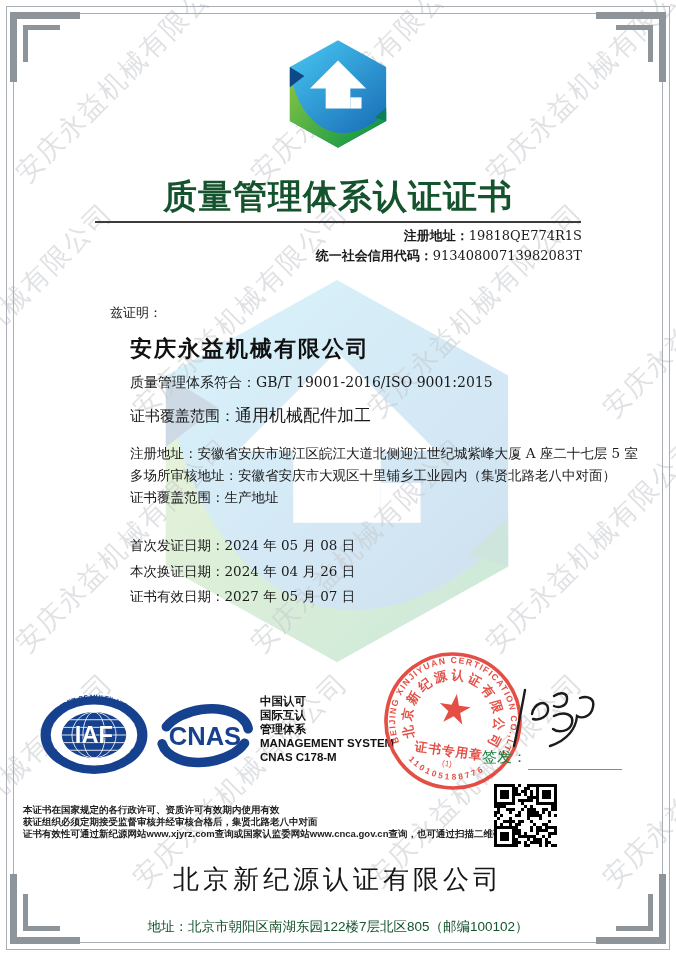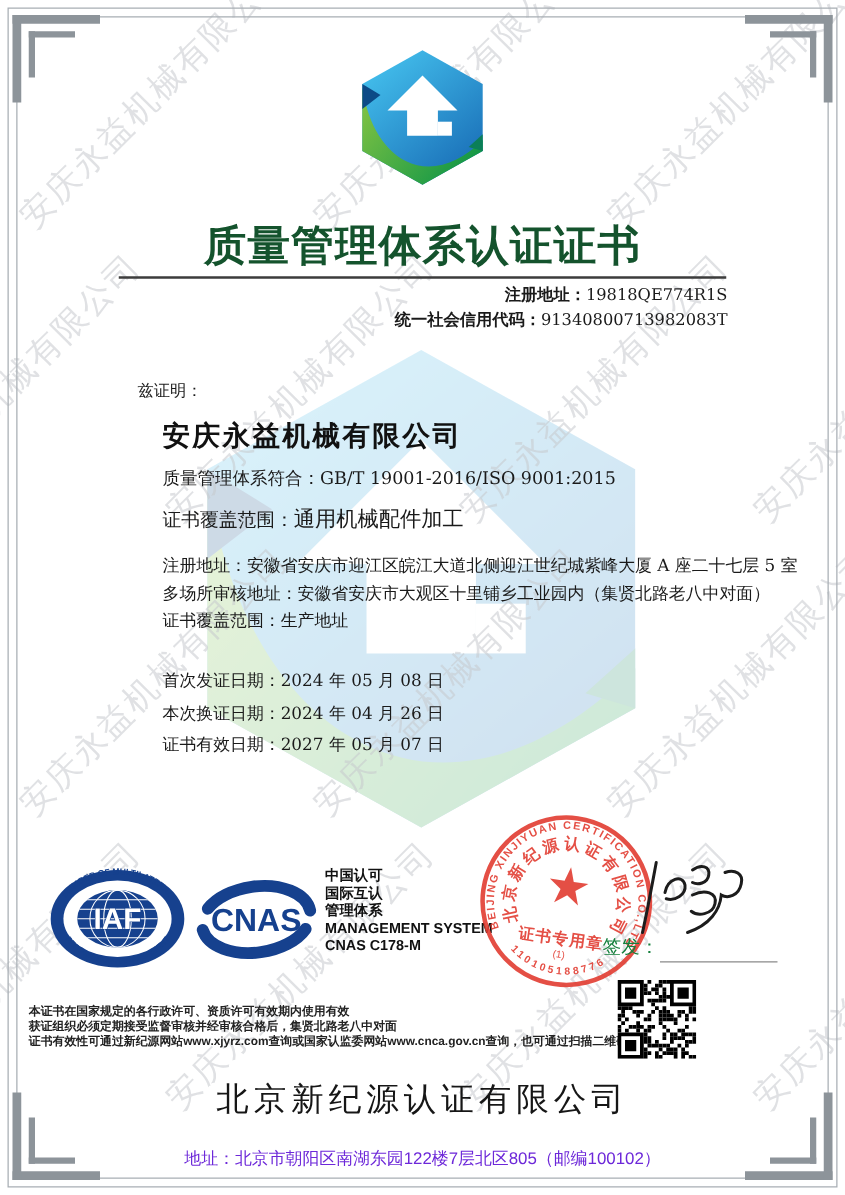--- a/index.html
+++ b/index.html
@@ -47,21 +47,21 @@
   .seal{left:382px;top:650px;width:142px;height:142px;opacity:.9;}
   .signature{left:498px;top:686px;width:108px;height:64px;z-index:5;}
   .sign-label{left:482px;top:748px;font-family:"Liberation Sans",sans-serif;font-size:15px;color:#15803d;}
   .sign-line{left:528px;top:769px;width:94px;border-top:1.2px solid #8a8a8a;height:0;}
   .footnotes{left:23px;top:804px;font-family:"Liberation Sans",sans-serif;font-weight:600;
              font-size:9.5px;line-height:12px;color:#222;white-space:nowrap;}
   .qr{left:494px;top:784px;width:63px;height:63px;}
   .issuer-name{left:0;top:862px;width:100%;text-align:center;font-family:"Liberation Sans",sans-serif;
                font-size:26px;letter-spacing:4px;color:#161616;}
   .issuer-addr{left:0;top:918px;width:100%;text-align:center;font-family:"Liberation Sans",sans-serif;
-               font-size:13.5px;color:#6d28d9;}
+               font-size:13.5px;color:#14532d;}
   svg text{font-family:"Liberation Sans",sans-serif;}
 </style>
 </head>
 <body>
 
 <div class="page">
 
   <svg width="0" height="0" style="position:absolute" aria-hidden="true">
     <defs>
       <linearGradient id="gBlue" x1="0.15" y1="0" x2="0.9" y2="1">

